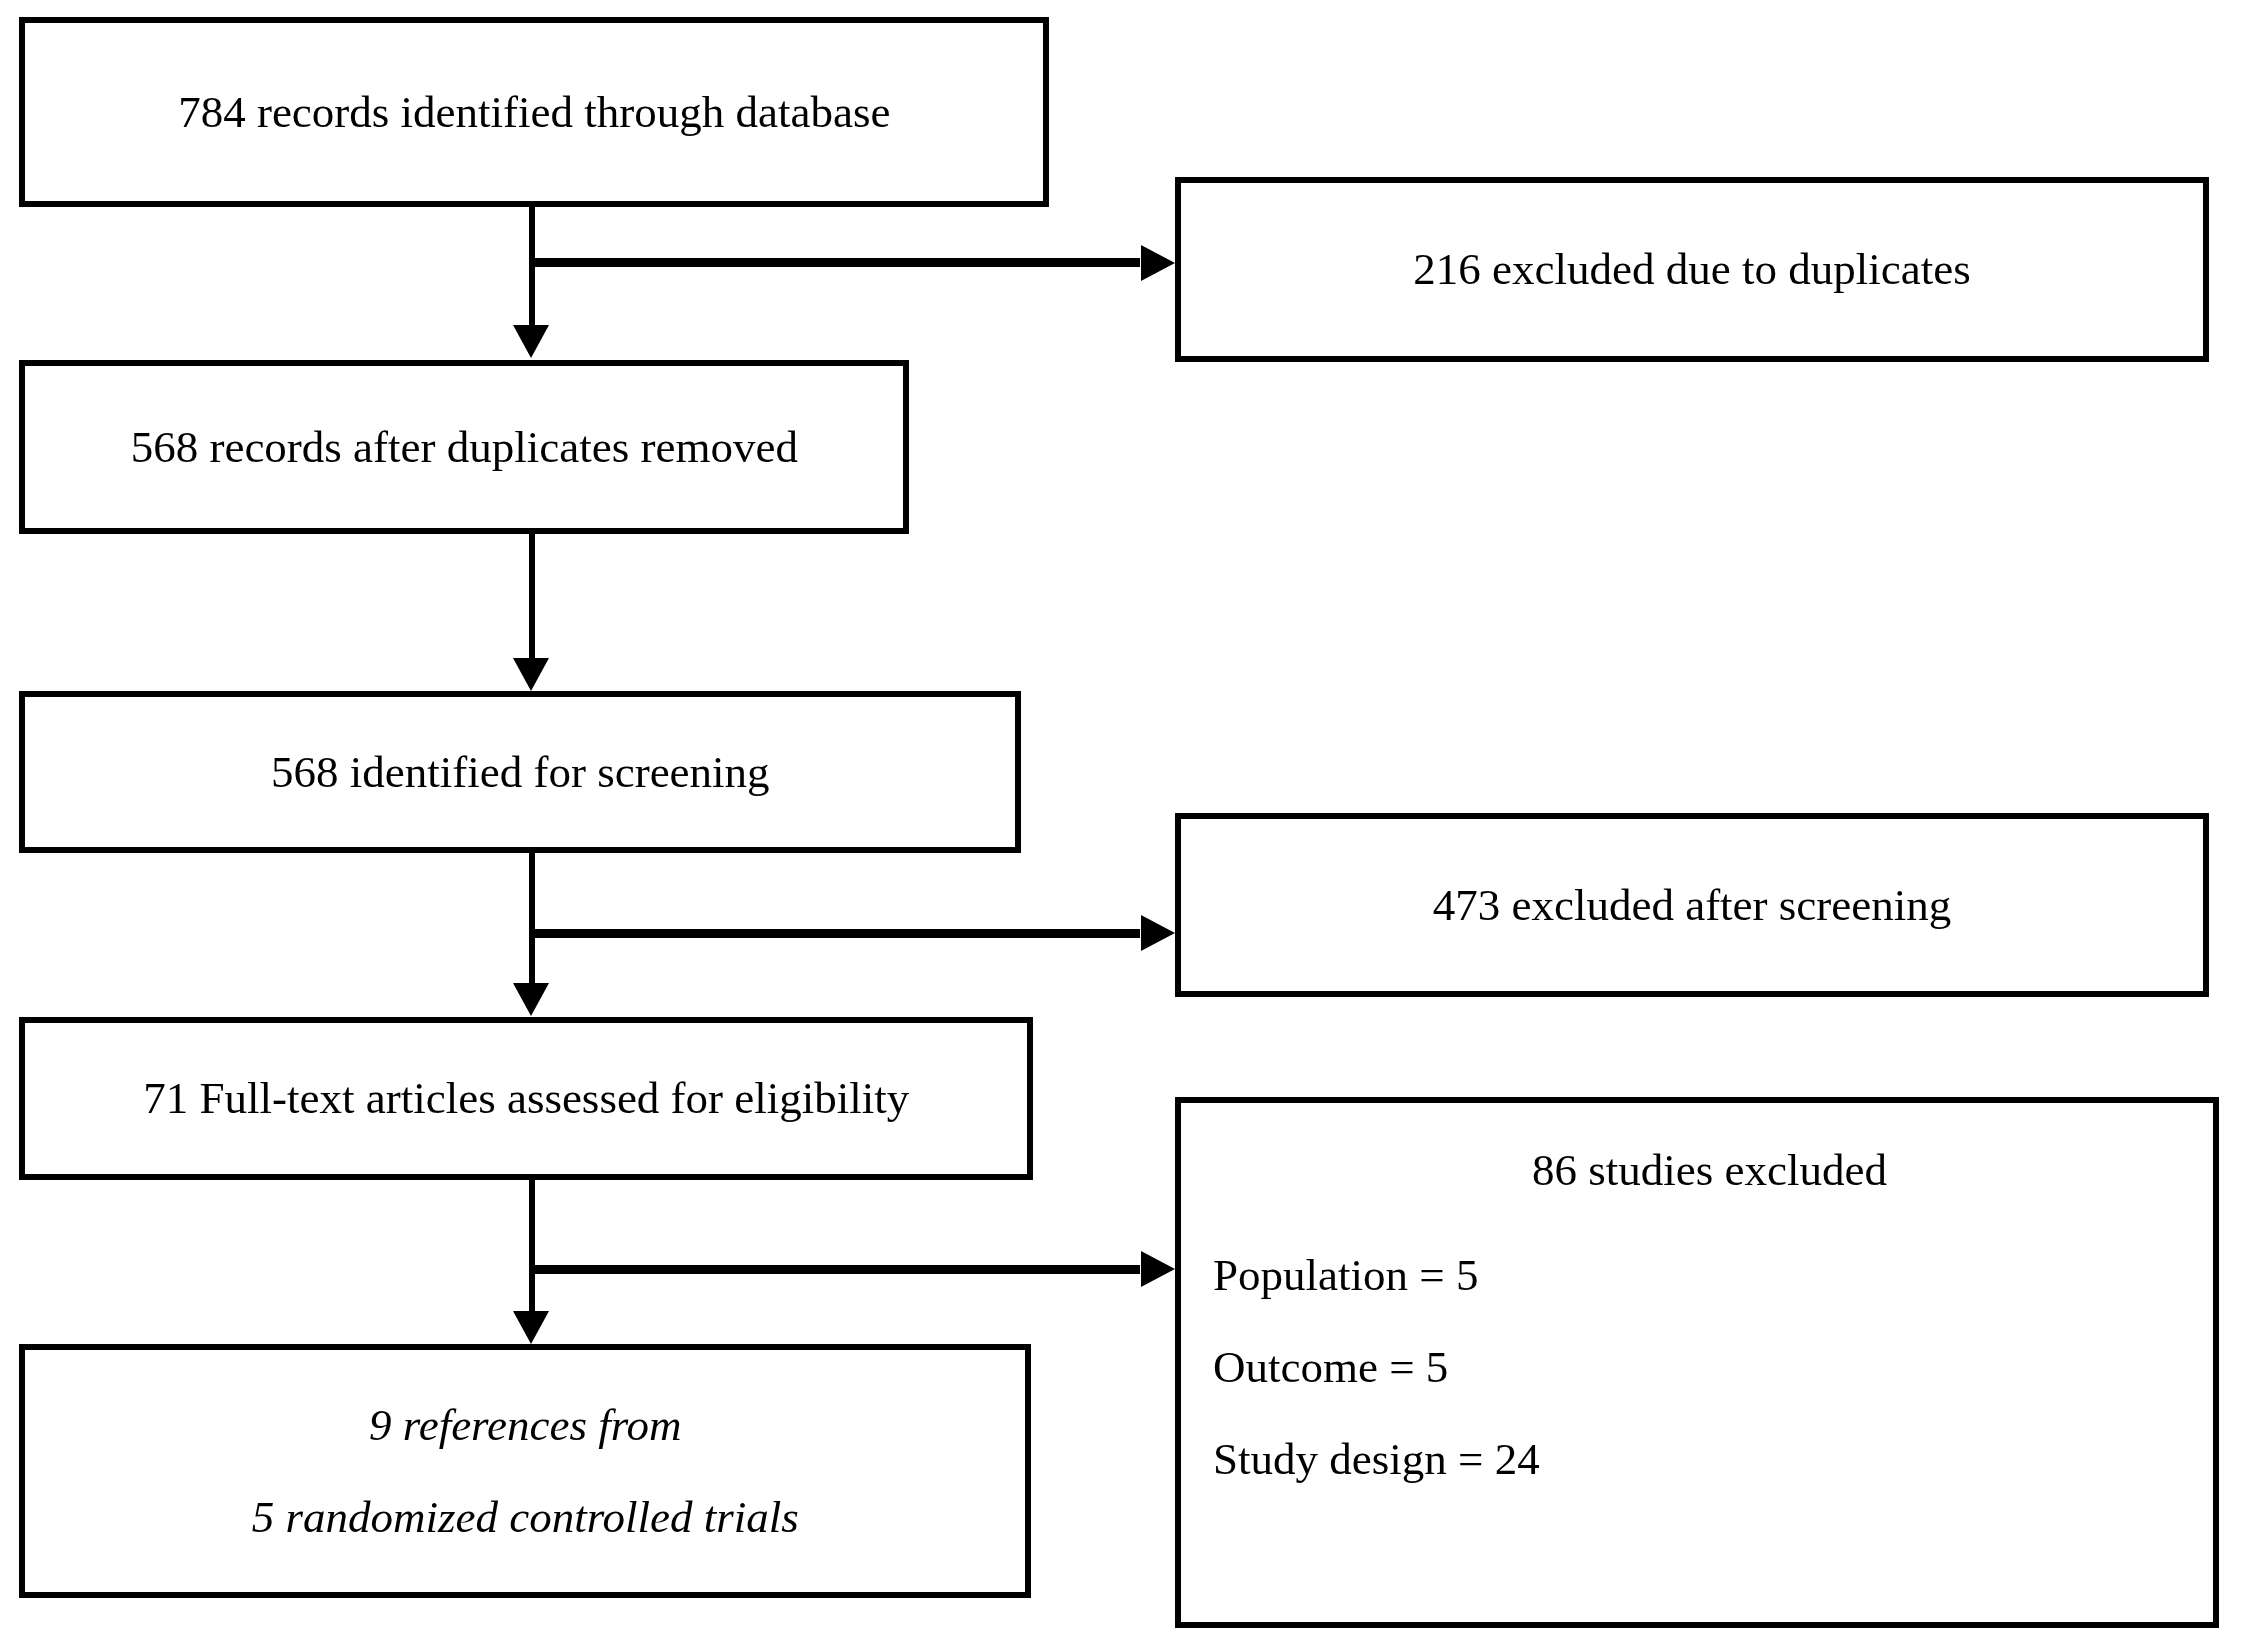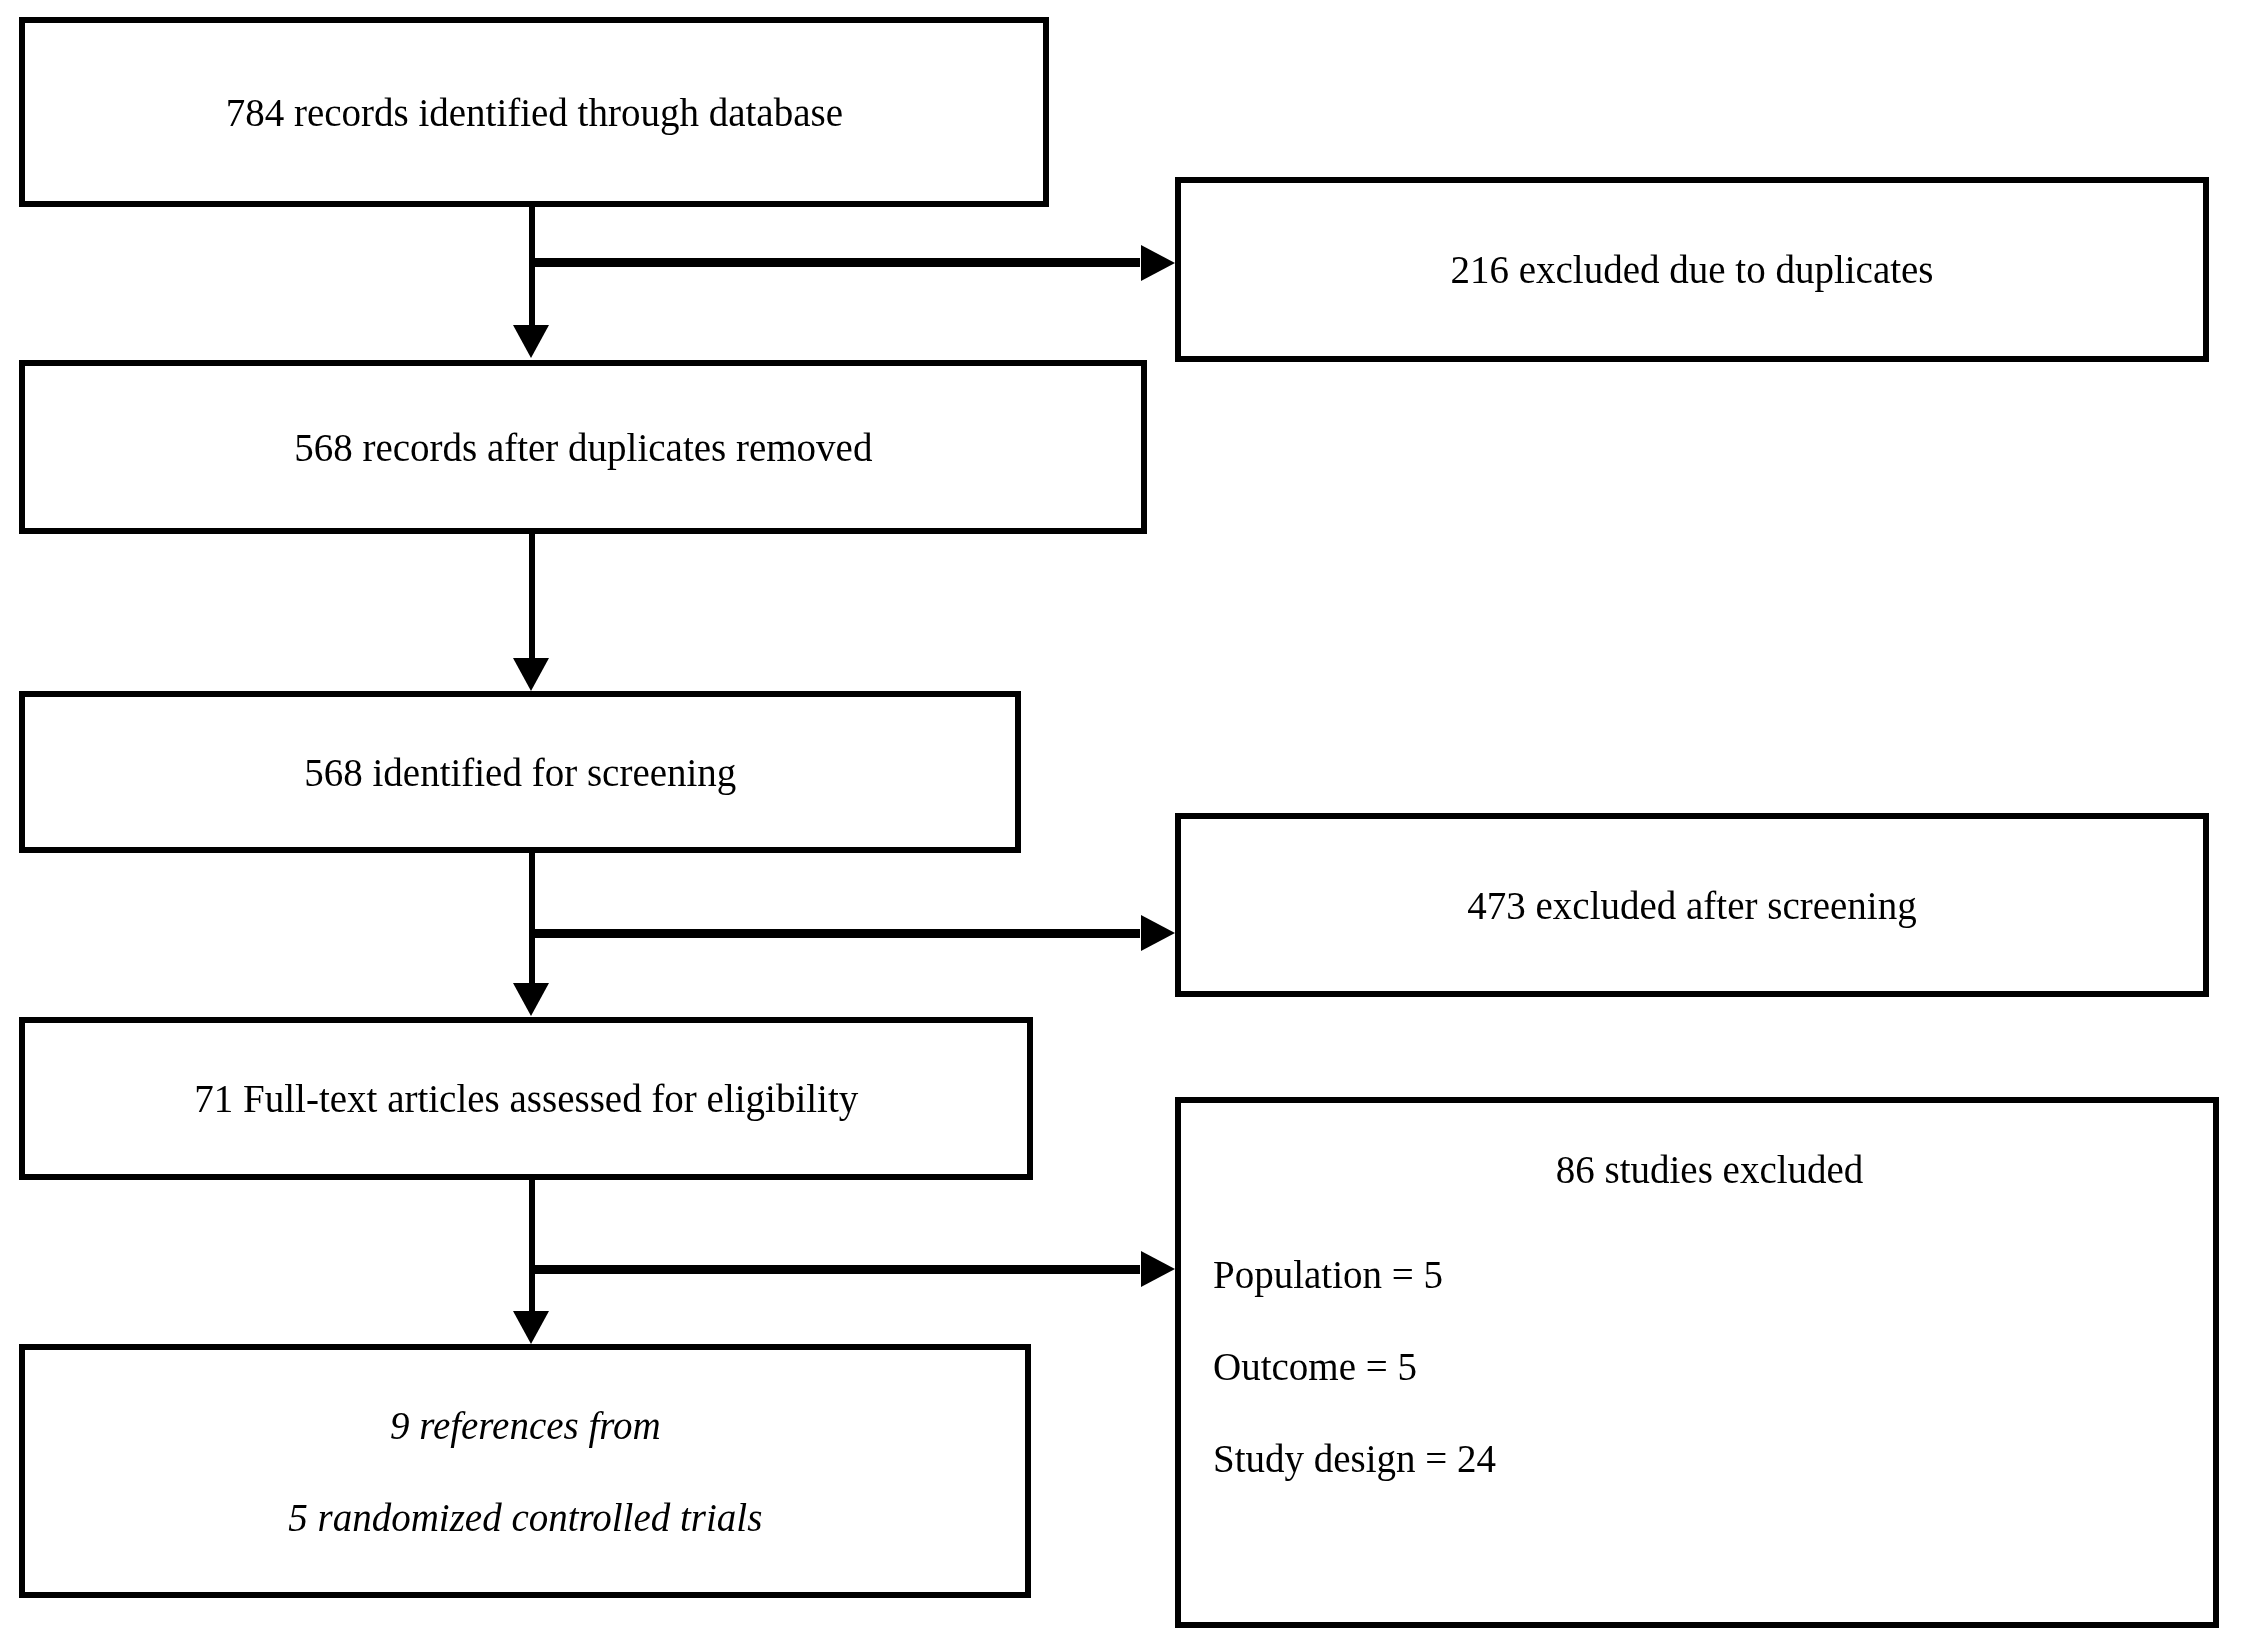--- a/index.html
+++ b/index.html
@@ -18,27 +18,27 @@
   }
   .box {
     position: absolute;
     box-sizing: border-box;
     border: 6.2px solid #000000;
     background: #ffffff;
     display: flex;
     align-items: center;
     justify-content: center;
     text-align: center;
-    font-size: 39px;
+    font-size: 45px;
     line-height: 55px;
     white-space: nowrap;
   }
   .box-l1 { left: 19.3px;   top: 17px;   width: 1030px; height: 190px; }
   .box-r1 { left: 1175px; top: 177px;  width: 1034px; height: 185px; }
-  .box-l2 { left: 19.3px;   top: 360px;  width: 1128px; height: 174px; }
+  .box-l2 { left: 19.3px;   top: 360px;  width: 890px; height: 174px; }
   .box-l3 { left: 19.3px;   top: 691px; width: 1002px; height: 162px; }
   .box-r2 { left: 1175px; top: 813px; width: 1034px; height: 184px; }
   .box-l4 { left: 19.3px;   top: 1017px; width: 1014px; height: 163px; }
   .box-l5 {
     left: 19.3px; top: 1344px; width: 1012px; height: 254px;
     flex-direction: column;
     gap: 37px;
     font-style: italic;
   }
   .box-r3 {

